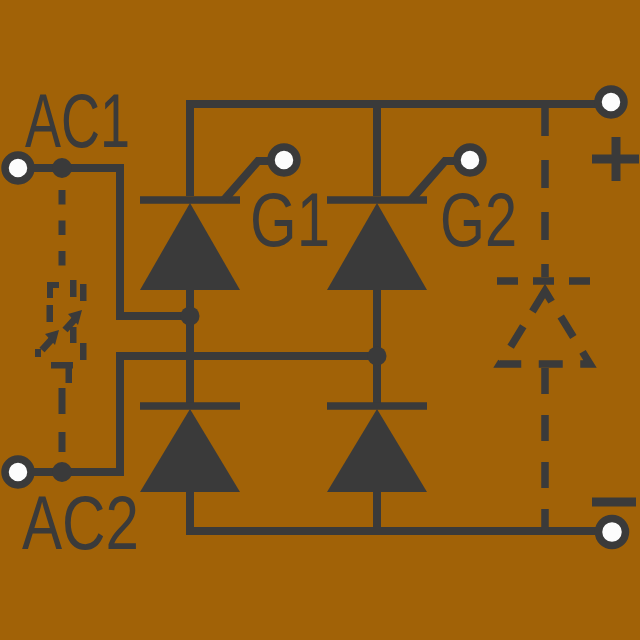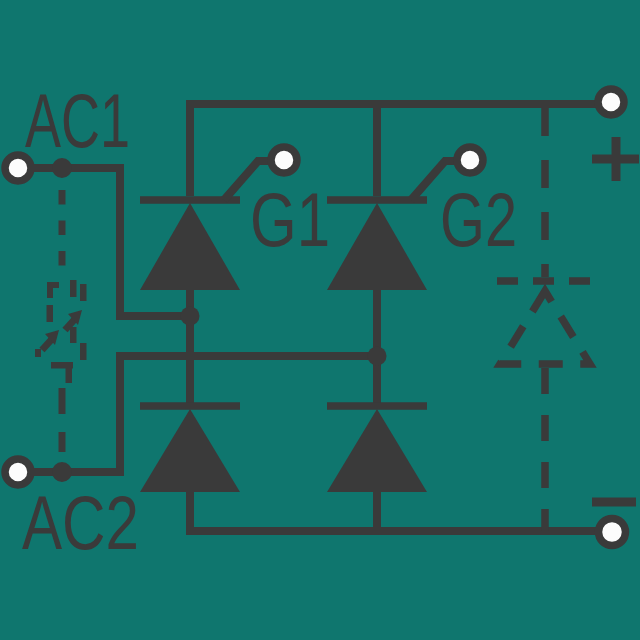--- a/index.html
+++ b/index.html
@@ -1,16 +1,16 @@
 <!DOCTYPE html>
 <html><head>
 <meta charset="utf-8">
 <style>
   html,body{margin:0;padding:0;background:#fefefe;}
-  .stage{position:relative;width:640px;height:640px;background:#0f766e;overflow:hidden;}
+  .stage{position:relative;width:640px;height:640px;background:#a16207;overflow:hidden;}
   svg{display:block;}
   text{font-family:"Liberation Sans","DejaVu Sans",sans-serif;fill:#3a3a3a;}
   .lbl{font-size:76px;}
 </style>
 </head>
 <body>
 
 <div class="stage">
 <svg width="640" height="640" viewBox="0 0 640 640" xmlns="http://www.w3.org/2000/svg">
 

